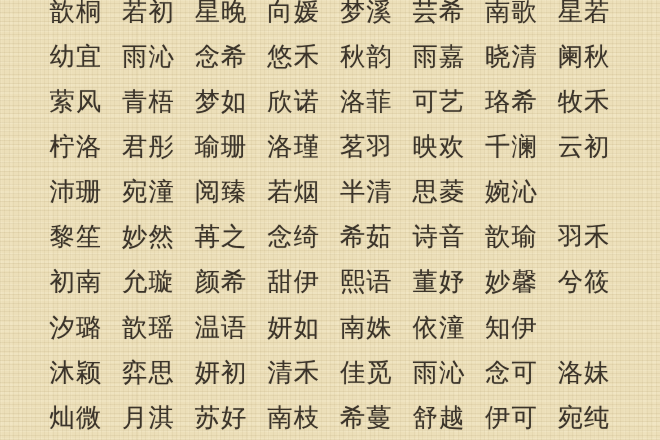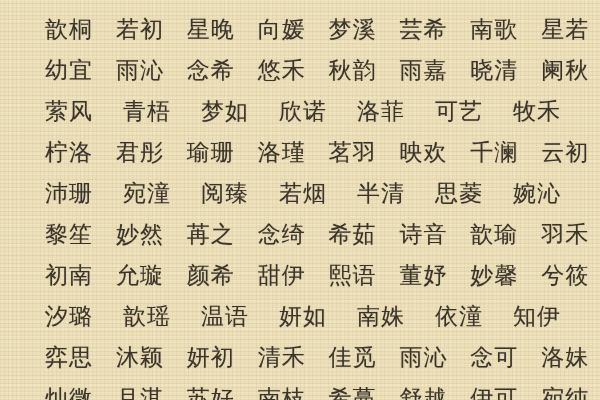--- a/index.html
+++ b/index.html
@@ -28,22 +28,21 @@
     position: absolute;
     top: 0;
     left: 0;
     width: 600px;
     box-sizing: border-box;
     padding: 0 0 0 45px;
   }
   .name-row {
     display: flex;
     height: 41px;
-    align-items: flex-end;
-    gap: 12px;
+    align-items: flex-start;
   }
   .name-row:first-child {
     height: 41px;
   }
   .name {
     display: inline-block;
     width: 66px;
     font-size: 23px;
     line-height: 1;
     letter-spacing: 1px;
@@ -77,20 +76,21 @@
         <span class="name">晓清</span>
         <span class="name">阑秋</span>
       </div>
       <div class="name-row">
         <span class="name">萦风</span>
         <span class="name">青梧</span>
         <span class="name">梦如</span>
         <span class="name">欣诺</span>
         <span class="name">洛菲</span>
         <span class="name">可艺</span>
+        <span class="name">珞希</span>
         <span class="name">牧禾</span>
       </div>
       <div class="name-row">
         <span class="name">柠洛</span>
         <span class="name">君彤</span>
         <span class="name">瑜珊</span>
         <span class="name">洛瑾</span>
         <span class="name">茗羽</span>
         <span class="name">映欢</span>
         <span class="name">千澜</span>
@@ -128,22 +128,22 @@
       <div class="name-row">
         <span class="name">汐璐</span>
         <span class="name">歆瑶</span>
         <span class="name">温语</span>
         <span class="name">妍如</span>
         <span class="name">南姝</span>
         <span class="name">依潼</span>
         <span class="name">知伊</span>
       </div>
       <div class="name-row">
+        <span class="name">沐颖</span>
         <span class="name">弈思</span>
-        <span class="name">沐颖</span>
         <span class="name">妍初</span>
         <span class="name">清禾</span>
         <span class="name">佳觅</span>
         <span class="name">雨沁</span>
         <span class="name">念可</span>
         <span class="name">洛妹</span>
       </div>
       <div class="name-row">
         <span class="name">灿微</span>
         <span class="name">月淇</span>

